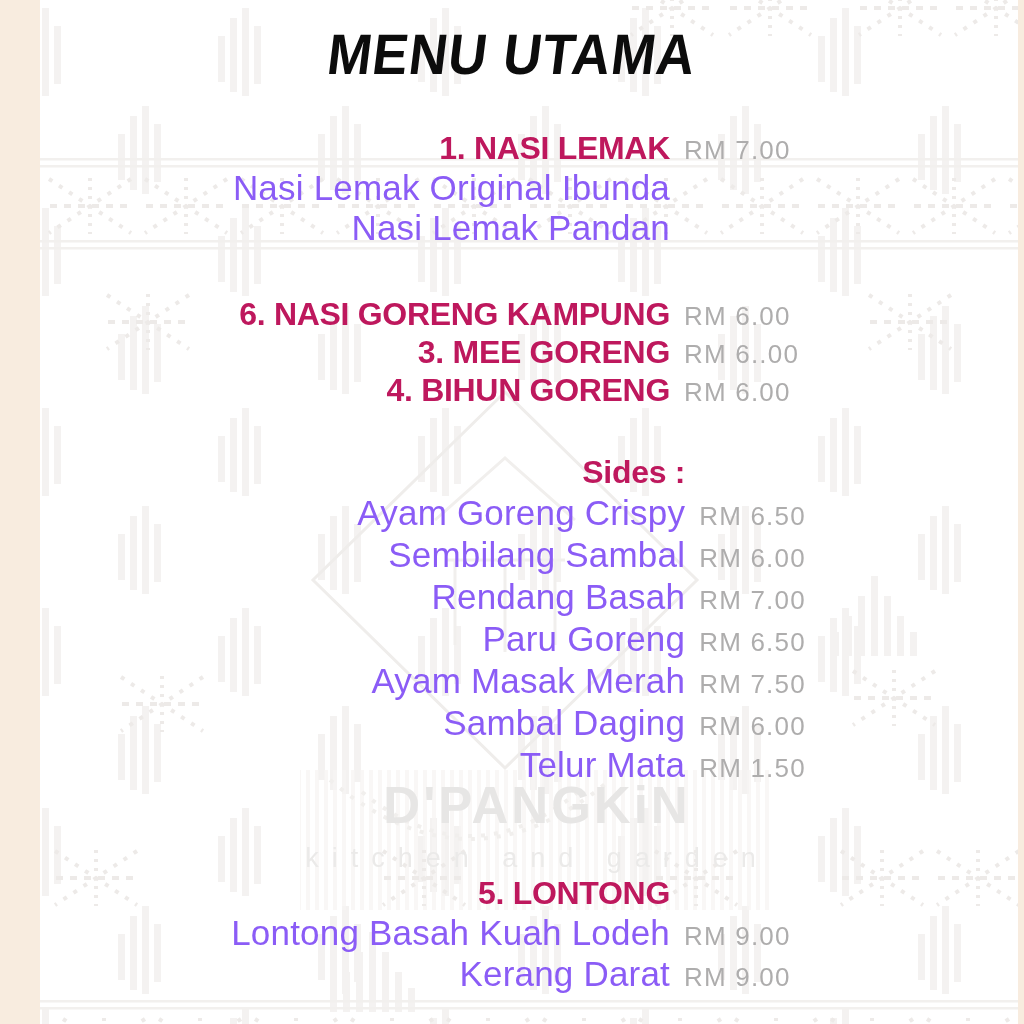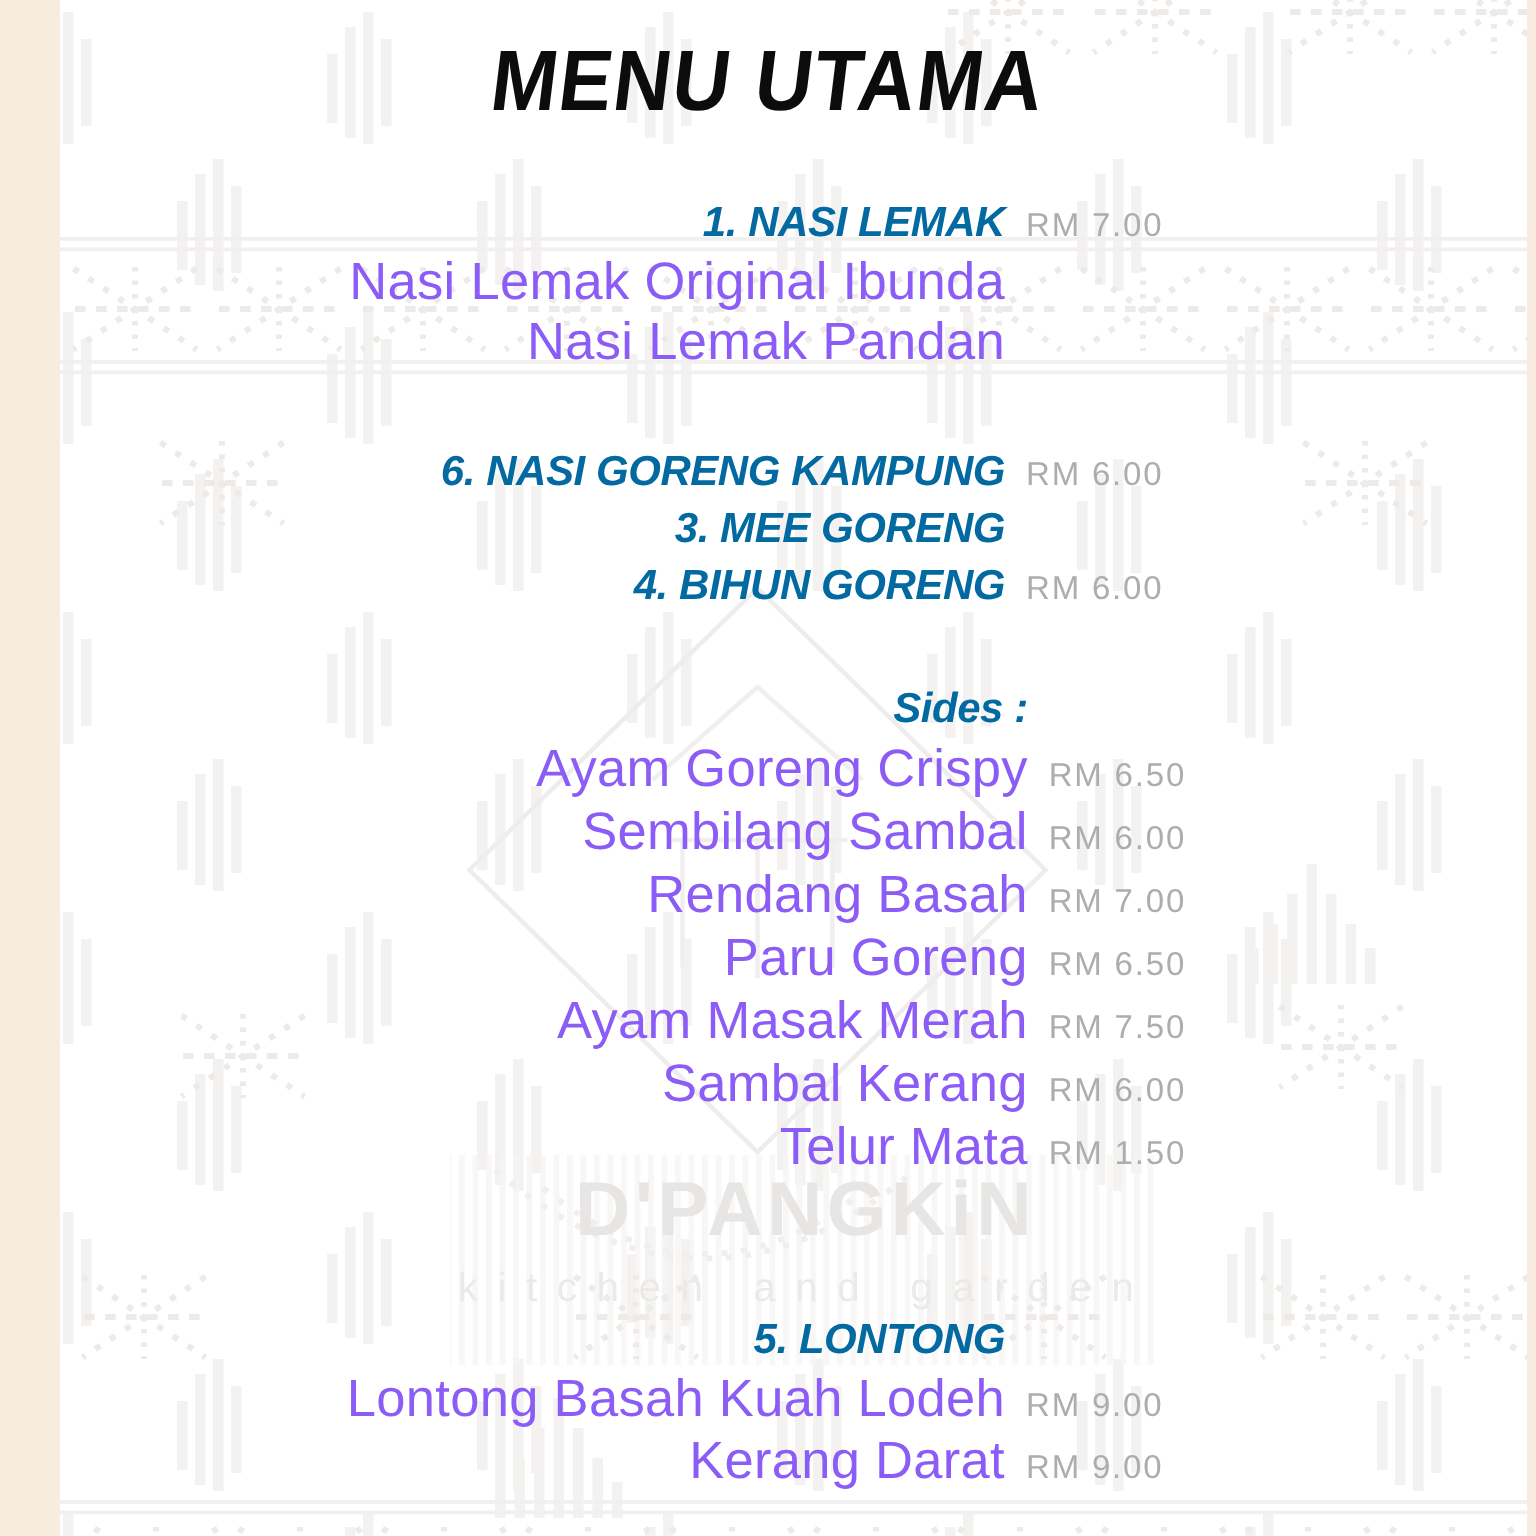--- a/index.html
+++ b/index.html
@@ -16,23 +16,23 @@
     font-size:53px;font-weight:900;letter-spacing:1px;color:#0c0c0c;
     transform:skewX(-7deg) scaleY(1.08);
   }
 
   .menu-sec{position:absolute;left:0;width:1024px;z-index:3;}
   .row{display:flex;align-items:baseline;}
   .name{
     width:670px;text-align:right;font-size:35px;color:#8b5cf6;
     letter-spacing:0.2px;white-space:nowrap;
   }
-  .hd{font-weight:bold;color:#0369a1;font-size:28px;letter-spacing:-0.3px;font-style:italic;}
+  .hd{font-weight:bold;color:#be185d;font-size:32px;letter-spacing:-0.3px;}
   .price{
-    width:340px;padding-left:14px;text-align:left;font-size:22px;
+    width:340px;padding-left:14px;text-align:left;font-size:26px;
     color:#aeadad;letter-spacing:1.2px;white-space:nowrap;
   }
   .sec1{top:128px}.sec1 .row{height:40px;line-height:40px;}
   .sec2{top:295px}.sec2 .row{height:38px;line-height:38px;}
   .sec3{top:452px}.sec3 .row{height:42px;line-height:42px;margin-left:45px;}.sec3 .row.h{height:40px;line-height:40px;}
   .sec4{top:874px}.sec4 .row{height:41px;line-height:41px;}.sec4 .row.h{height:38px;line-height:38px;}
 
   .brand{
     position:absolute;top:776px;left:50px;width:974px;text-align:center;z-index:1;
     font-size:51px;font-weight:800;letter-spacing:3px;color:#e7e6e5;white-space:nowrap;
@@ -182,20 +182,21 @@
     </div>
   </div>
 
   <div class="menu-sec sec2">
     <div class="row">
       <span class="name hd">6. NASI GORENG KAMPUNG</span>
       <span class="price">RM 6.00</span>
     </div>
     <div class="row">
       <span class="name hd">3. MEE GORENG</span>
+      <span class="price">RM 6..00</span>
     </div>
     <div class="row">
       <span class="name hd">4. BIHUN GORENG</span>
       <span class="price">RM 6.00</span>
     </div>
   </div>
 
   <div class="menu-sec sec3">
     <div class="row h">
       <span class="name hd">Sides :</span>
@@ -215,21 +216,21 @@
     </div>
     <div class="row">
       <span class="name">Paru Goreng</span>
       <span class="price">RM 6.50</span>
     </div>
     <div class="row">
       <span class="name">Ayam Masak Merah</span>
       <span class="price">RM 7.50</span>
     </div>
     <div class="row">
-      <span class="name">Sambal Kerang</span>
+      <span class="name">Sambal Daging</span>
       <span class="price">RM 6.00</span>
     </div>
     <div class="row">
       <span class="name">Telur Mata</span>
       <span class="price">RM 1.50</span>
     </div>
   </div>
 
   <div class="menu-sec sec4">
     <div class="row h">

